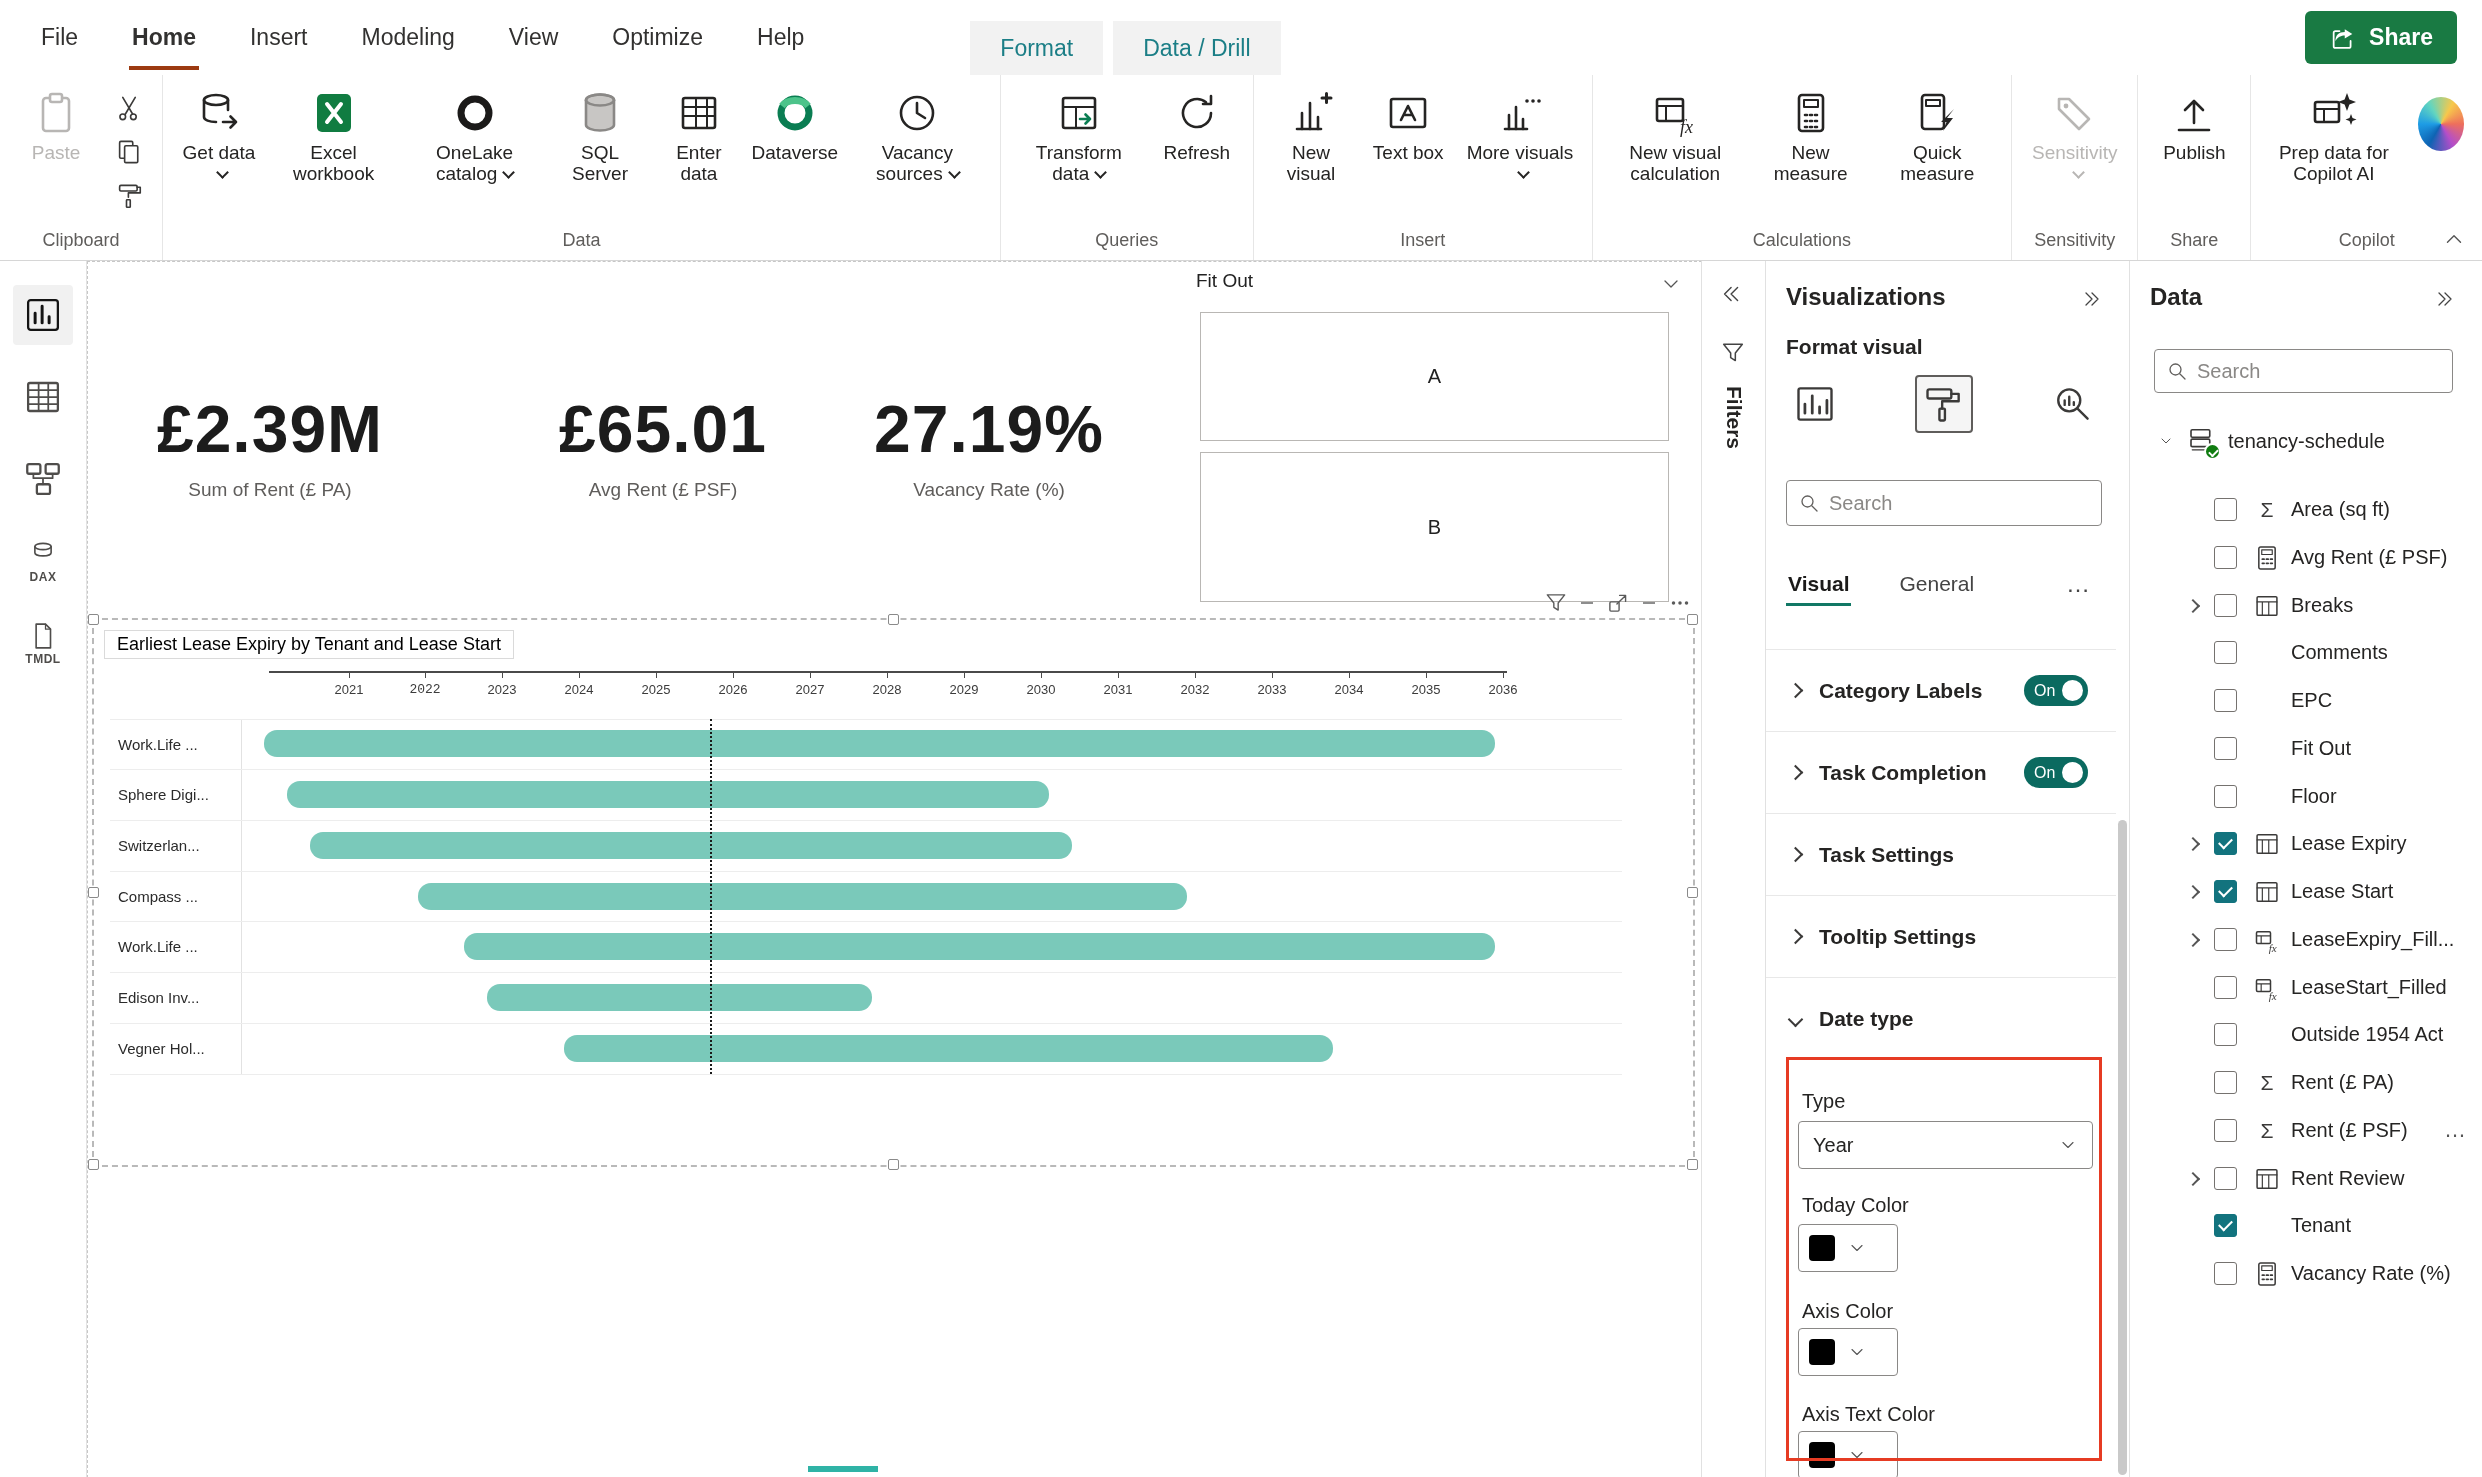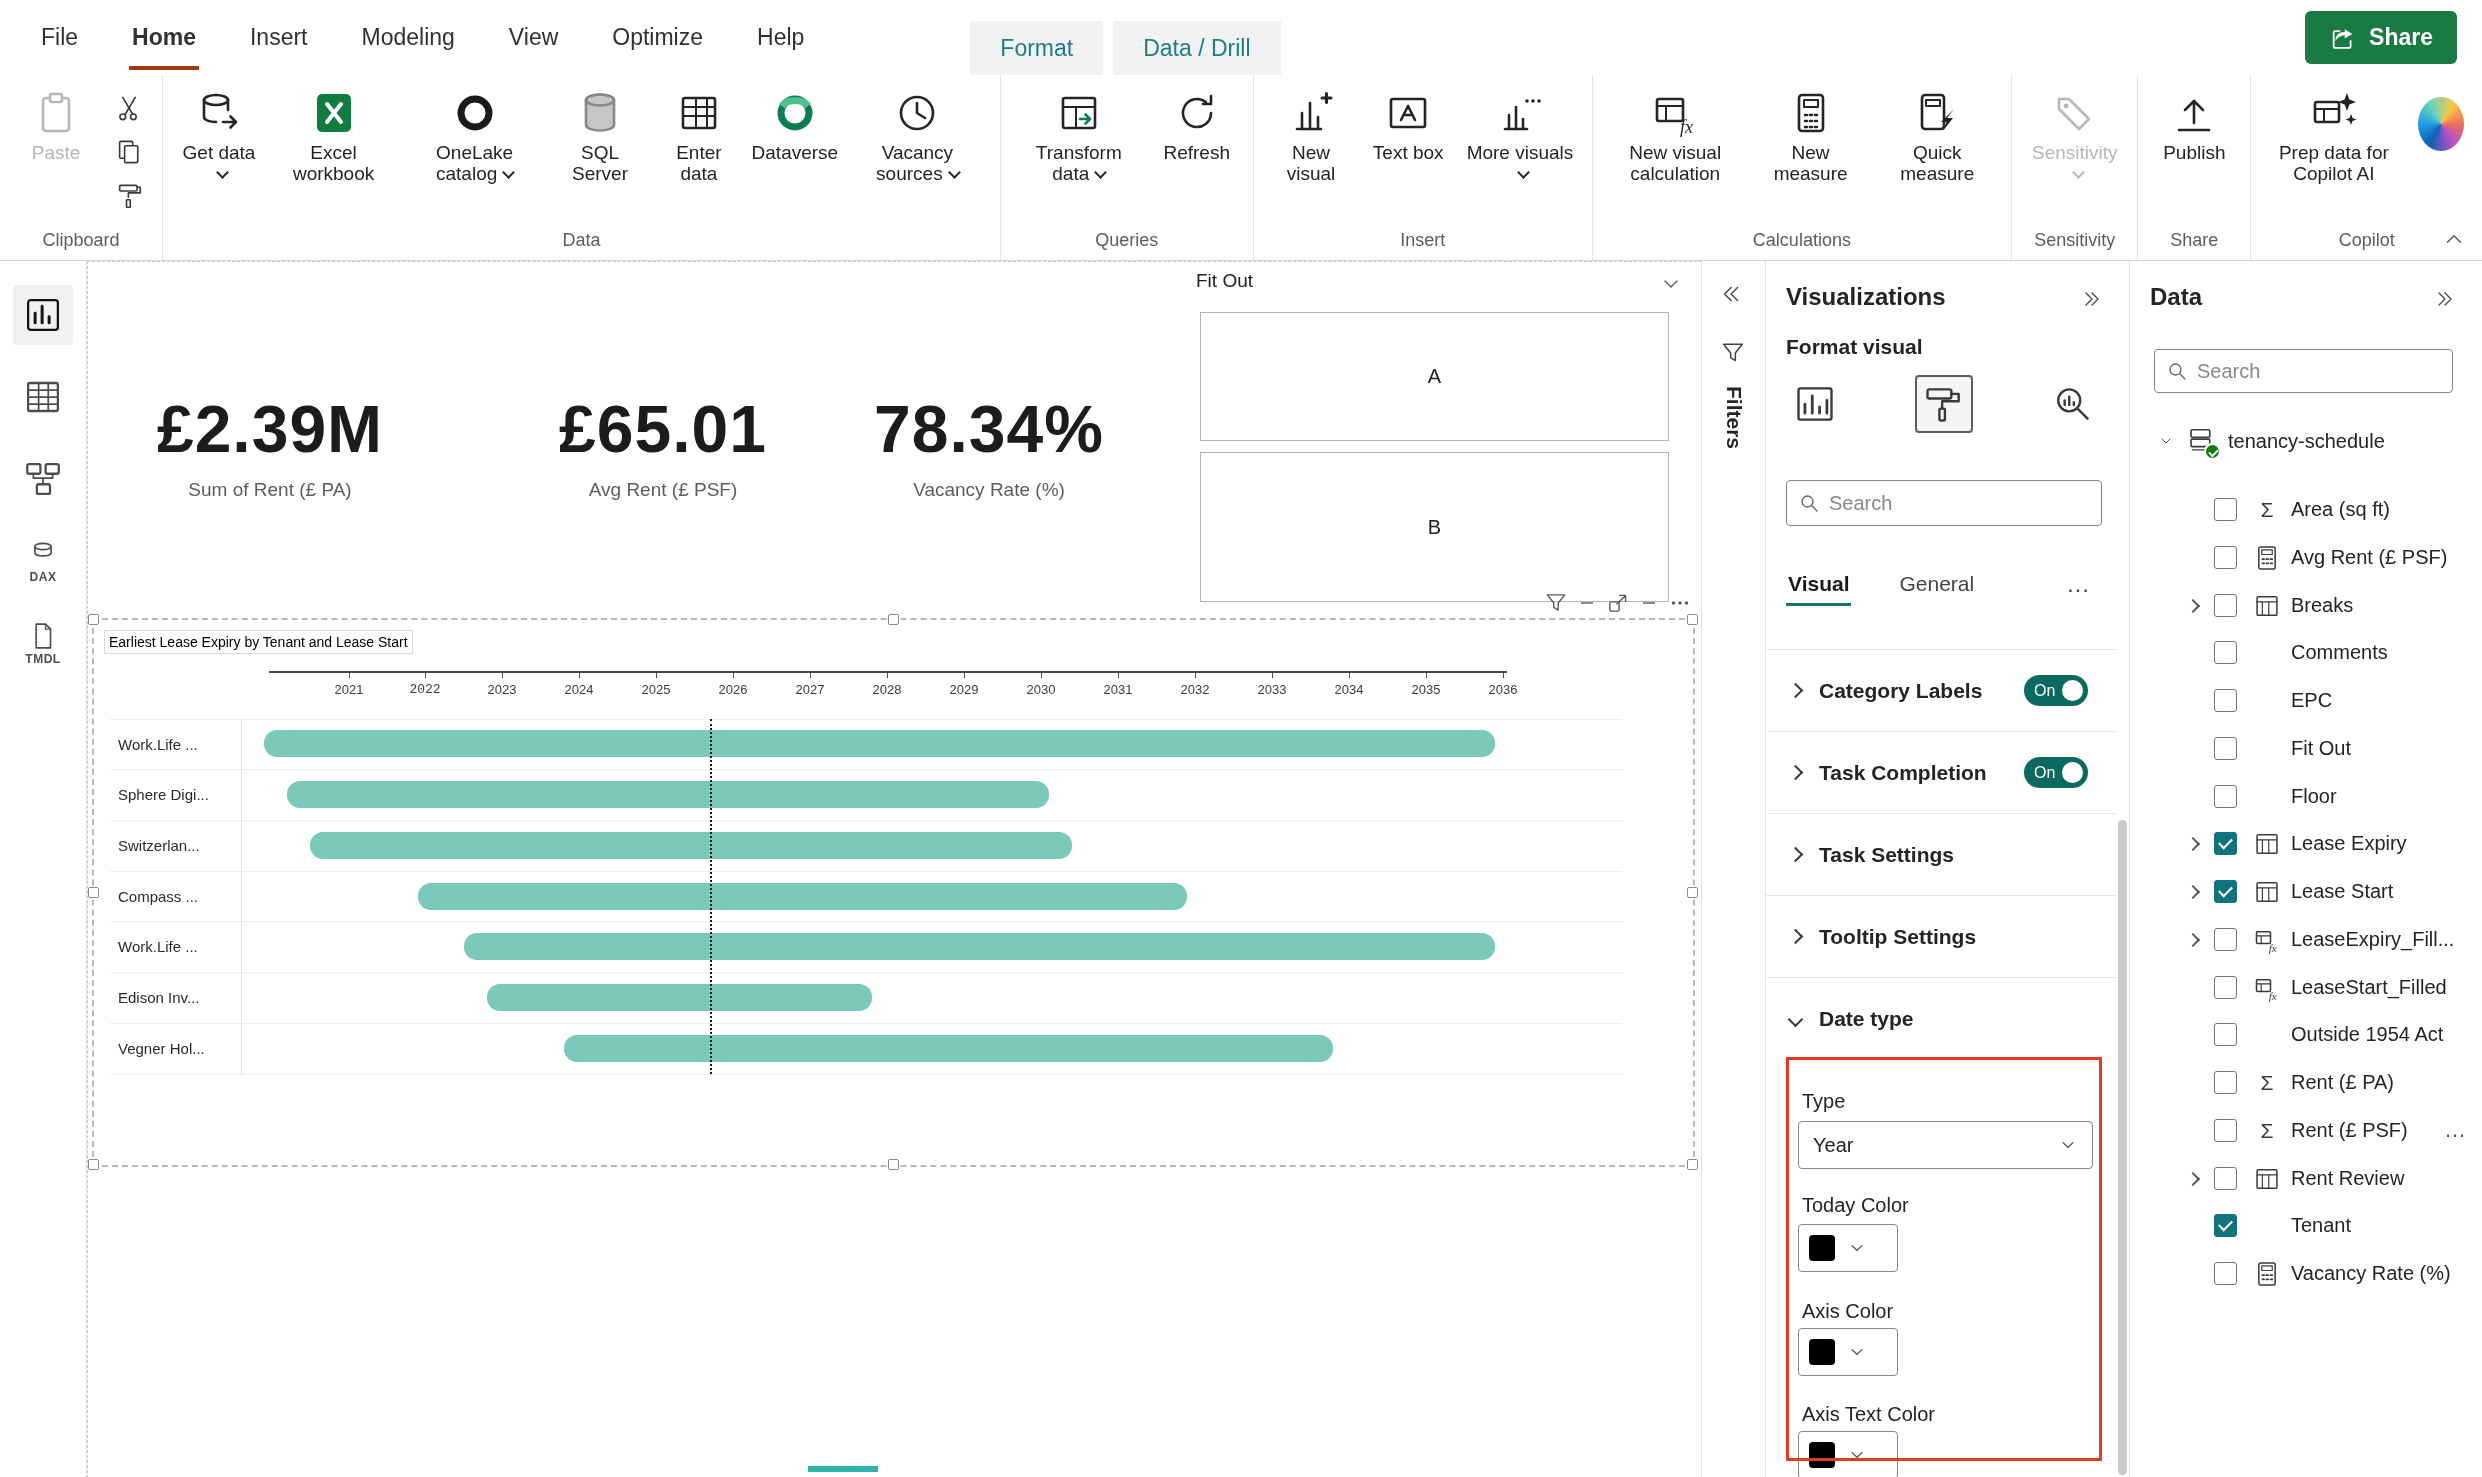--- a/index.html
+++ b/index.html
@@ -56,21 +56,21 @@
   .fitout-title{position:absolute;left:28px;top:8px;font-size:19px;color:#222;}
   .fitout-caret{position:absolute;right:14px;top:10px;width:24px;height:24px;color:#555;}
   .fitout-box{position:absolute;left:32px;width:469px;border:1px solid #b9b7b4;display:flex;align-items:center;justify-content:center;font-size:20px;color:#222;background:#fff;}
   .boxA{top:50px;height:129px;}
   .boxB{top:190px;height:150px;}
   .fitout-tools{position:absolute;right:4px;top:328px;display:flex;align-items:center;gap:12px;color:#5a5a5a;}
   .ticon{width:26px;height:26px;}
   .dash{width:12px;height:2px;background:#8d8d8d;}
 
   .gantt{position:absolute;left:4px;top:356px;width:1603px;height:549px;background:#fff;border:2px dashed #b9b9b9;}
-  .gantt-title{position:absolute;left:10px;top:10px;font-size:14px;color:#000;border:1px solid #dadada;padding:3px 4px;background:#fff;z-index:2;}
+  .gantt-title{position:absolute;left:10px;top:10px;font-size:18px;color:#000;border:1px solid #dadada;padding:3px 12px;background:#fff;z-index:2;}
   .gantt-axisline{position:absolute;left:175px;top:51px;width:1238px;border-top:2px solid #4a4a4a;}
   .gtick{position:absolute;top:51px;width:1px;height:7px;background:#4a4a4a;}
   .gyear{position:absolute;top:62px;width:60px;margin-left:-30px;text-align:center;font-size:13px;color:#3c3c3c;}
   .gsep{position:absolute;left:16px;width:1512px;height:1px;background:#ededed;}
   .gcat{position:absolute;left:24px;width:117px;height:51px;font-size:15px;color:#2b2b2b;display:flex;align-items:center;white-space:nowrap;overflow:hidden;}
   .gdiv{position:absolute;left:147px;top:99px;width:1px;height:355px;background:#e2e2e2;}
   .gbar{position:absolute;height:27px;border-radius:13px;}
   .gtoday{position:absolute;top:99px;height:355px;width:0;border-left:2px dotted #1a1a1a;}
   .handle{position:absolute;width:11px;height:11px;background:#fff;border:1.5px solid #8a8a8a;border-radius:2px;z-index:3;}
   .page-indicator{position:absolute;left:720px;top:1204px;width:70px;height:6px;background:var(--pteal,#2FB3A6);}
@@ -421,21 +421,21 @@
   <div id="kpis">
       <div class="kpi" style="left: 182px;">
         <div class="kpi-value">£2.39M</div>
         <div class="kpi-label">Sum of Rent (£ PA)</div>
       </div>
       <div class="kpi" style="left: 575px;">
         <div class="kpi-value">£65.01</div>
         <div class="kpi-label">Avg Rent (£ PSF)</div>
       </div>
       <div class="kpi" style="left: 901px;">
-        <div class="kpi-value">78.34%</div>
+        <div class="kpi-value">27.19%</div>
         <div class="kpi-label">Vacancy Rate (%)</div>
       </div>
     </div>
 
   <div class="fitout">
     <div class="fitout-title">Fit Out</div>
     <span class="fitout-caret"><svg viewBox="0 0 48 48" width="100%" height="100%" fill="none" stroke="currentColor" stroke-width="2.6" stroke-linecap="round" stroke-linejoin="round">
           <path d="M12 18l12 12 12-12"></path>
         </svg></span>
     <div class="fitout-box boxA">

